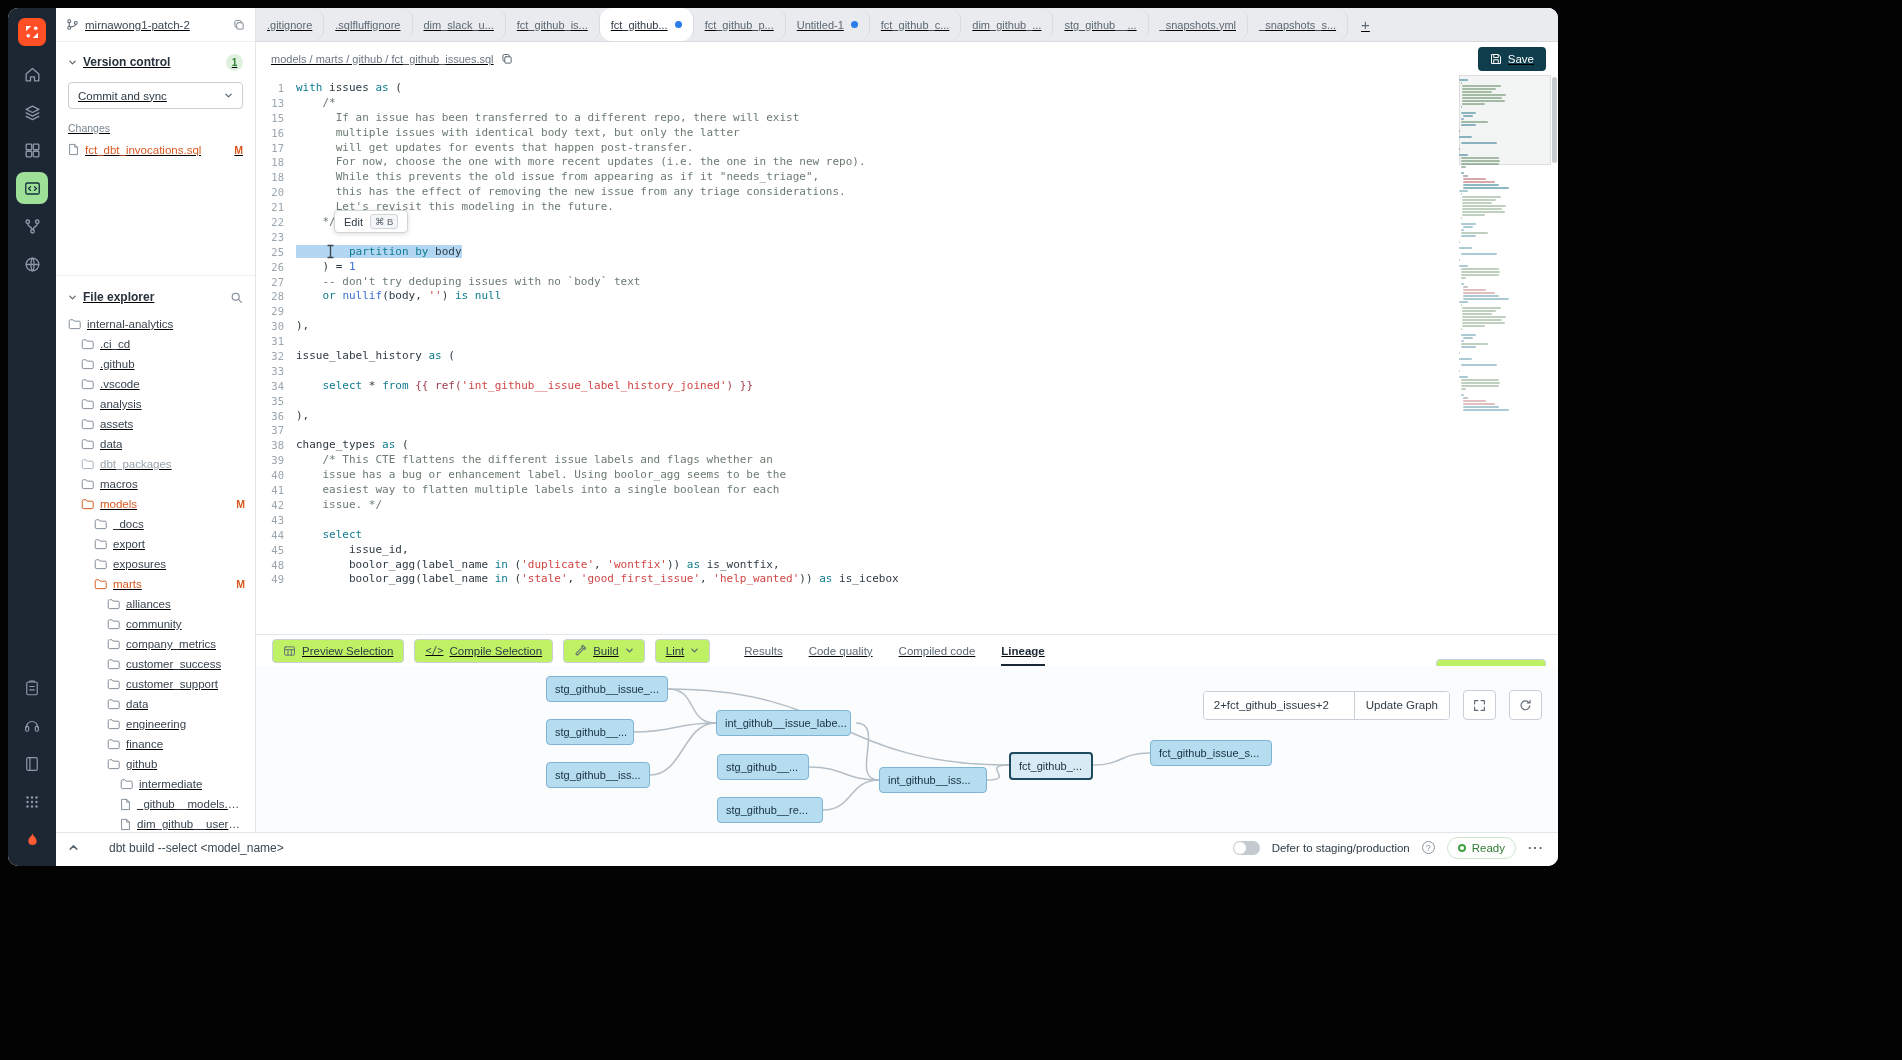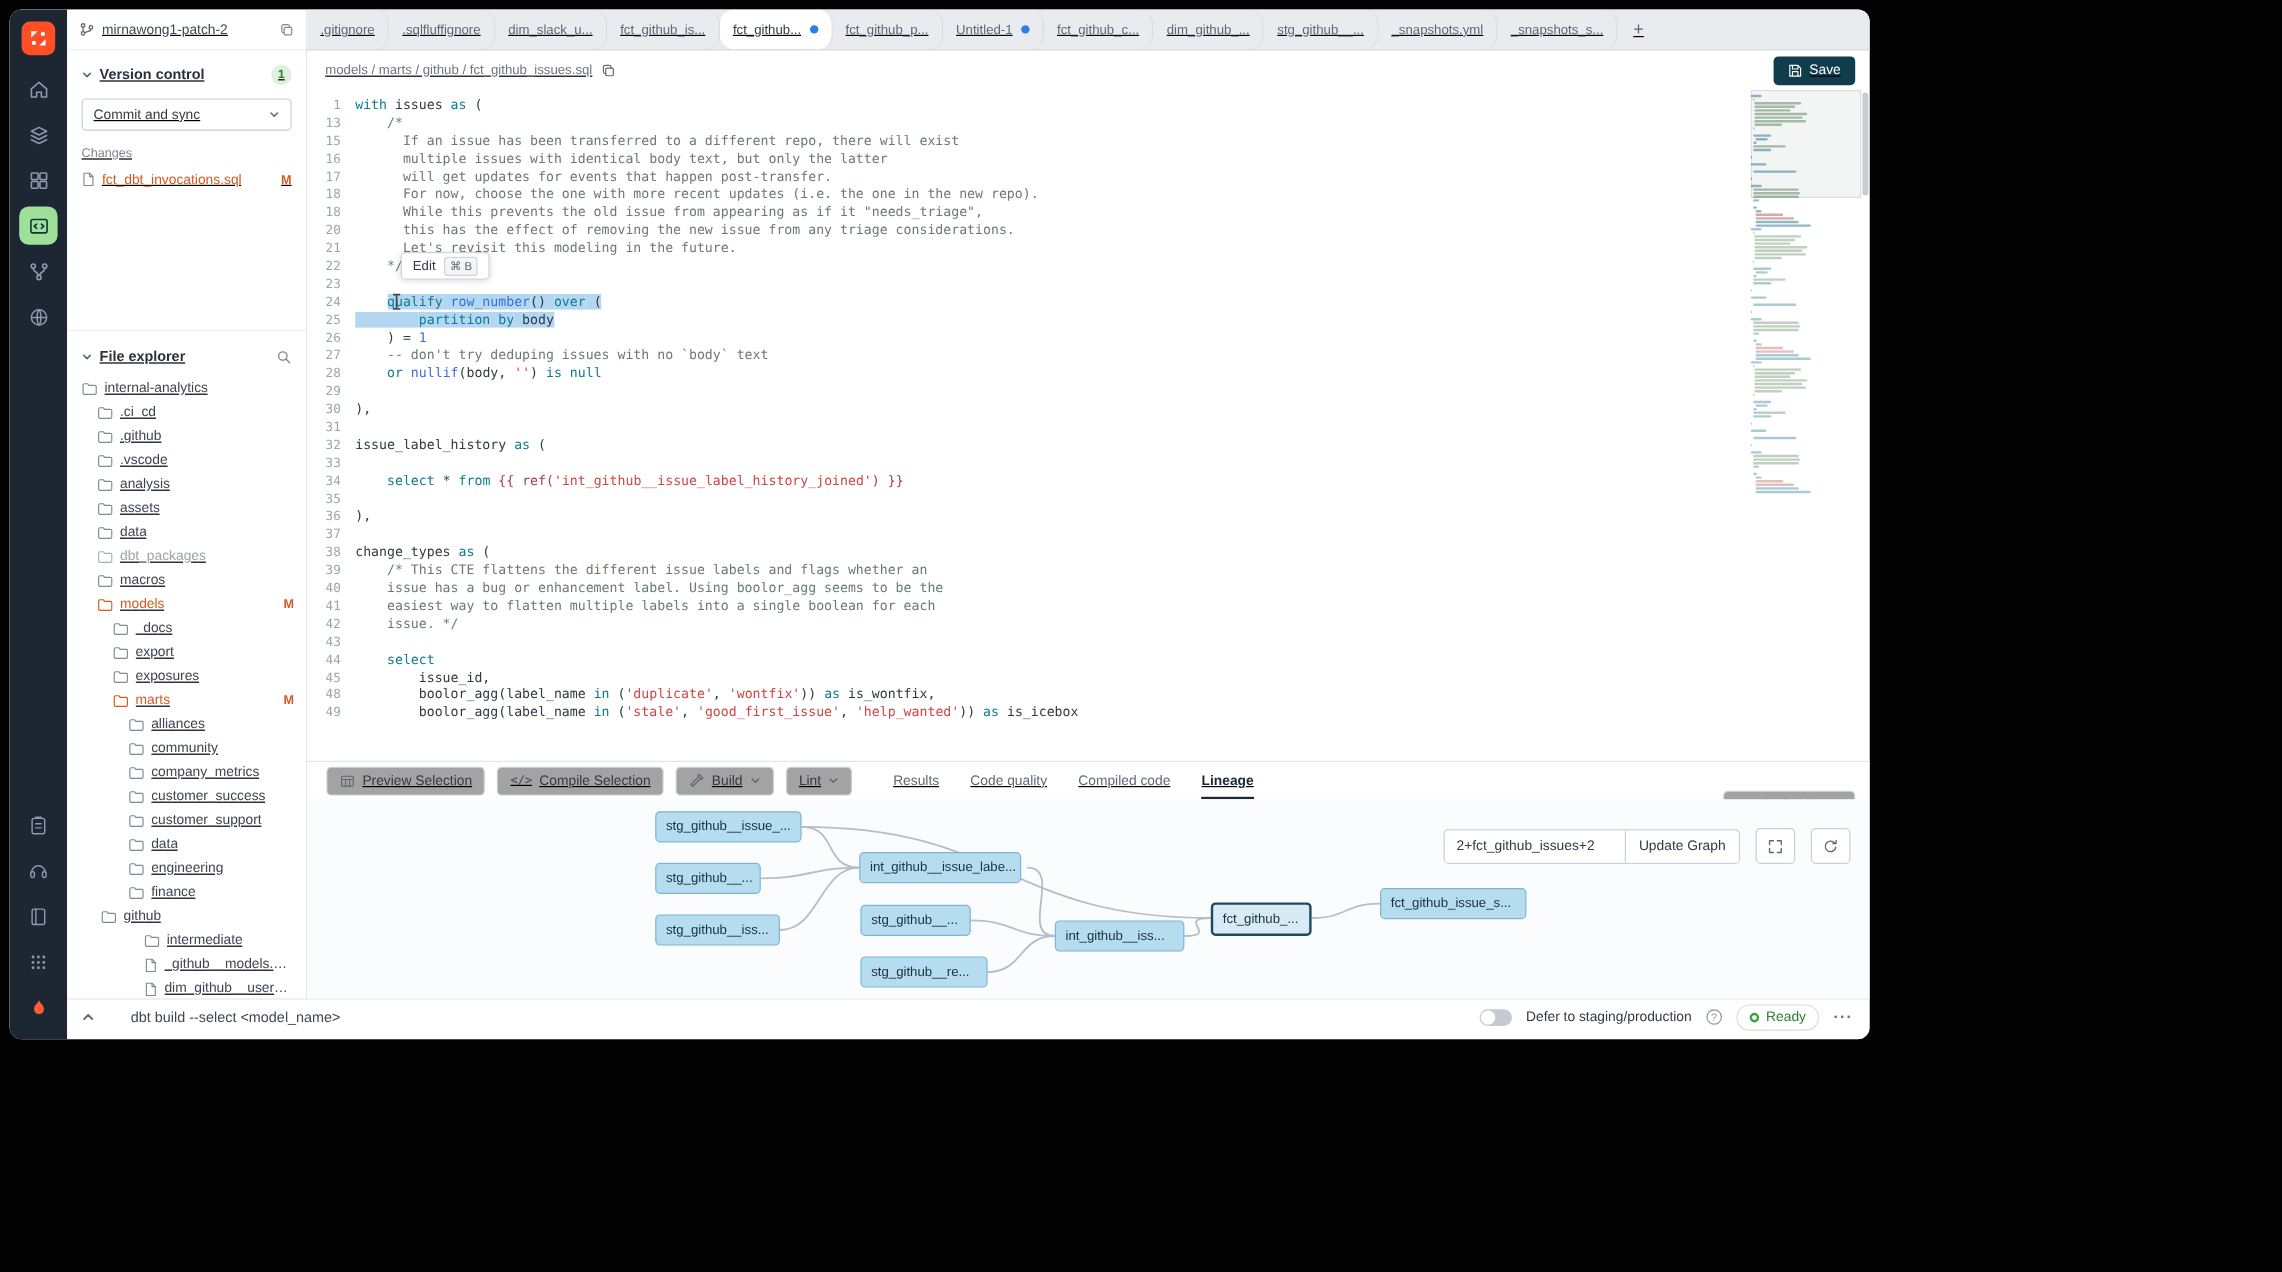--- a/index.html
+++ b/index.html
@@ -97,21 +97,21 @@
   .minimap { position:absolute; right:7px; top:2px; width:92px; bottom:0; padding-top:2px; }
   .mm-line { height:2px; margin-bottom:1px; border-radius:1px; }
   .mm-view { position:absolute; right:7px; top:0; width:92px; height:90px;
              background:rgba(100,110,120,.08); border:1px solid rgba(100,110,120,.16); z-index:2; }
   .vscroll { position:absolute; right:0; top:0; width:7px; bottom:0; }
   .vscroll .thumb { position:absolute; top:2px; left:1px; width:5px; height:86px; background:#c7ccd1;
                     border-radius:3px; }
 
   .toolbar { height:32px; border-top:1px solid #e3e6e9; display:flex; align-items:center;
              padding:0 12px 0 16px; gap:10px; background:#fff; flex-shrink:0; }
-  .tb-btn { height:24px; border:1px solid #c8cfd6; border-radius:4px; background:#a3a3a3; display:flex;
+  .tb-btn { height:24px; border:1px solid #c8cfd6; border-radius:4px; background:#bef264; display:flex;
             align-items:center; gap:6px; padding:0 10px; font-size:11.5px; color:#2f3b45; }
   .mono { font-family:"DejaVu Sans Mono",monospace; font-size:10px; color:#3c4852; }
   .tb-tabs { display:flex; gap:26px; margin-left:24px; height:100%; align-items:stretch; }
   .tb-tab { font-size:11.5px; color:#5c6873; display:flex; align-items:center;
             border-bottom:2px solid transparent; padding-top:2px; cursor:pointer; }
   .tb-tab.active { color:#1d2835; border-bottom-color:#1d2835; font-weight:bold; }
   .copilot { margin-left:auto;margin-top:40px; }
 
   .lineage { height:166px; position:relative; background:#fbfcfd; overflow:hidden; flex-shrink:0; }
   .edges { position:absolute; left:0; top:0; z-index:0; }
@@ -485,21 +485,21 @@
                 <span class="lbl">engineering</span>
               </div>
               <div class="tree-item" style="padding-left: 51px;">
                 <span class="ticon">
                   <svg width="13" height="12" viewBox="0 0 16 14" fill="none" stroke="currentColor" stroke-linecap="round" stroke-linejoin="round" stroke-width="1.2">
                     <path d="M1.5 3.2c0-.8.6-1.4 1.4-1.4h3.2l1.5 1.7h6a1.4 1.4 0 0 1 1.4 1.4v6.4c0 .8-.6 1.4-1.4 1.4H2.9a1.4 1.4 0 0 1-1.4-1.4z"></path>
                   </svg>
                 </span>
                 <span class="lbl">finance</span>
               </div>
-              <div class="tree-item" style=" margin-left: 28px;">
+              <div class="tree-item" style="padding-left: 51px;">
                 <span class="ticon">
                   <svg width="13" height="12" viewBox="0 0 16 14" fill="none" stroke="currentColor" stroke-linecap="round" stroke-linejoin="round" stroke-width="1.2">
                     <path d="M1.5 3.2c0-.8.6-1.4 1.4-1.4h3.2l1.5 1.7h6a1.4 1.4 0 0 1 1.4 1.4v6.4c0 .8-.6 1.4-1.4 1.4H2.9a1.4 1.4 0 0 1-1.4-1.4z"></path>
                   </svg>
                 </span>
                 <span class="lbl">github</span>
               </div>
               <div class="tree-item" style="padding-left: 64px;">
                 <span class="ticon">
                   <svg width="13" height="12" viewBox="0 0 16 14" fill="none" stroke="currentColor" stroke-linecap="round" stroke-linejoin="round" stroke-width="1.2">
@@ -633,24 +633,20 @@
                 <span class="gut">21</span>
                 <span class="ct"><span class="tk-c">      Let's revisit this modeling in the future.</span></span>
               </div>
               <div class="cline">
                 <span class="gut">22</span>
                 <span class="ct"><span class="tk-c">    */</span></span>
               </div>
               <div class="cline">
                 <span class="gut">23</span>
                 <span class="ct"></span>
-              </div>
-              <div class="cline">
-                <span class="gut">24</span>
-                <span class="ct"><span class="tk-p">    </span><span class="tk-k sel">qualify</span><span class="tk-p sel"> </span><span class="tk-f sel">row_number</span><span class="tk-p sel">() </span><span class="tk-k sel">over</span><span class="tk-p sel"> (</span></span>
               </div>
               <div class="cline">
                 <span class="gut">25</span>
                 <span class="ct"><span class="tk-p sel">        </span><span class="tk-k sel">partition by</span><span class="tk-p sel"> body</span></span>
               </div>
               <div class="cline">
                 <span class="gut">26</span>
                 <span class="ct"><span class="tk-p">    ) = </span><span class="tk-n">1</span></span>
               </div>
               <div class="cline">

